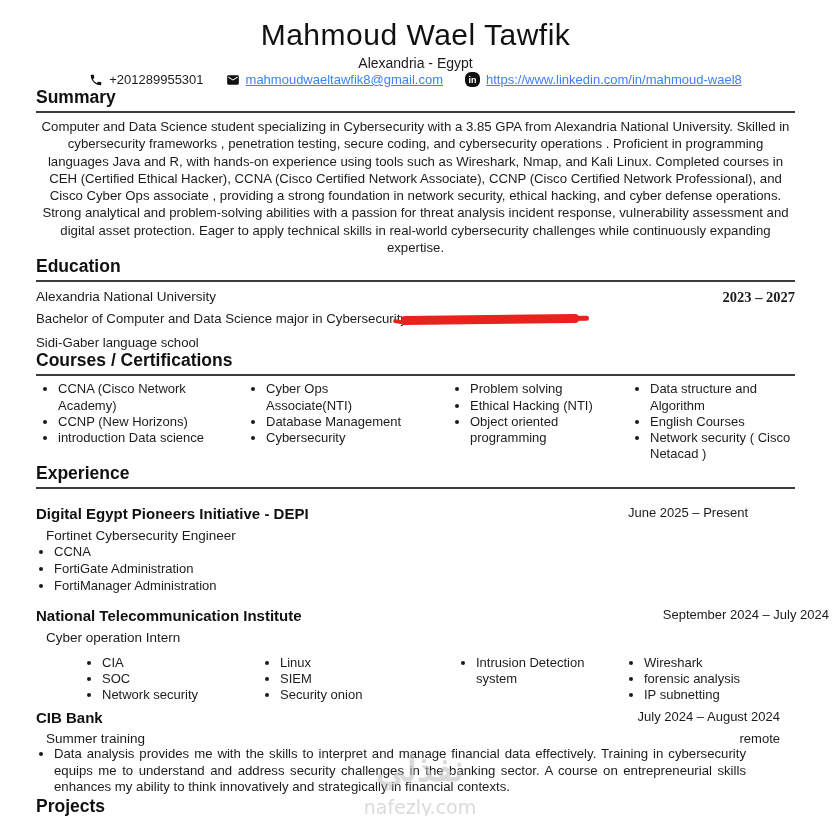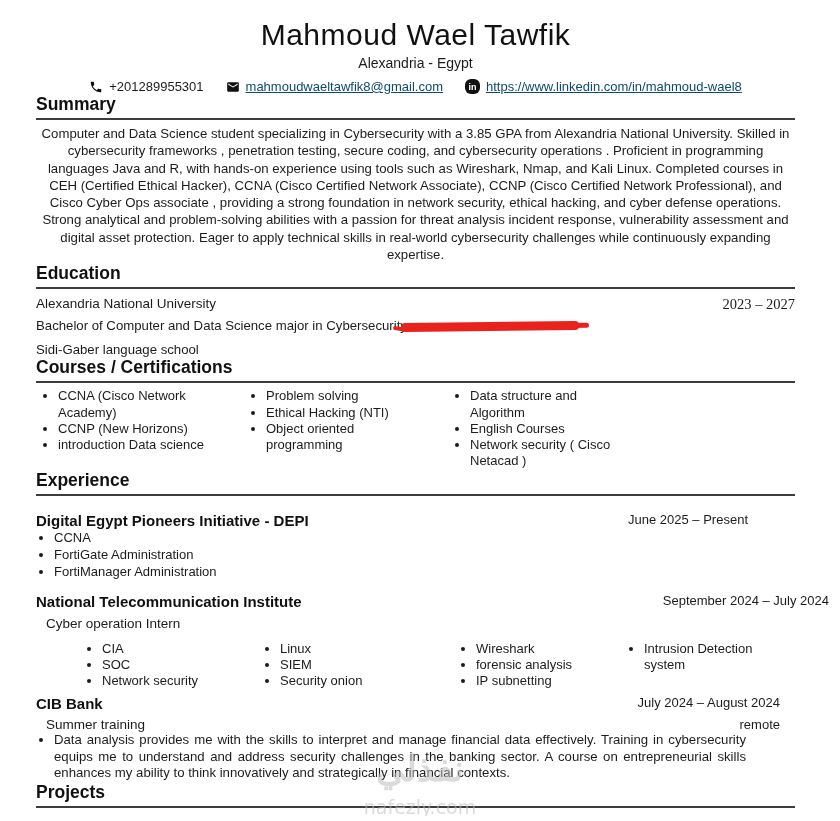--- a/index.html
+++ b/index.html
@@ -9,32 +9,32 @@
     box-sizing:border-box;
     padding:18px 45px 0 36px;
     background:#ffffff;
     font-family:"Liberation Sans","DejaVu Sans",sans-serif;
     color:#1c1c1c;
     overflow:hidden;
   }
   
   .name { margin:0; text-align:center; font-size:30px; font-weight:normal; letter-spacing:0.5px; color:#111; }
   .loc  { text-align:center; font-size:14px; margin-top:3px; color:#1c1c1c; }
-  .contact-row { display:flex; justify-content:center; align-items:center; gap:22px; margin-top:8px; font-size:13px; }
+  .contact-row { display:flex; justify-content:center; align-items:center; gap:22px; margin-top:1px; font-size:13px; }
   .c-item { display:flex; align-items:center; gap:6px; }
   .c-item svg { width:14px; height:14px; fill:#111; }
-  .c-link { color:#0c4a6e; text-decoration:underline; }
+  .c-link { color:#3b82f6; text-decoration:underline; }
   .li-badge { display:inline-flex; align-items:center; justify-content:center; width:15px; height:15px; background:#111; color:#fff; font-size:9px; font-weight:bold; border-radius:6px; }
   
   h2.sec { font-size:17.5px; font-weight:bold; margin:0; padding:0 0 3px 0; border-bottom:2px solid #3d3d3d; color:#111; }
   .sec-summary { margin-top:5px; }
   .summary-text { font-size:13.2px; line-height:17.3px; text-align:center; margin:5px 2px 0 2px; }
   .sec-education { margin-top:19px; }
   .edu-row { display:flex; justify-content:space-between; align-items:flex-start; margin-top:7px; font-size:13.5px; }
-  .edu-dates { font-family:"Liberation Serif","DejaVu Serif",serif; font-weight:normal; font-size:14.5px; }
+  .edu-dates { font-family:"Liberation Serif","DejaVu Serif",serif; font-weight:bold; font-size:14.5px; }
   .degree-line { margin-top:5px; font-size:13.2px; white-space:nowrap; }
   .redaction { display:inline-block; position:relative; width:178px; height:9px; background:#e8231d; border-radius:4px; transform:rotate(-0.7deg); vertical-align:middle; margin-left:-6px; }
   .redaction::before { content:""; position:absolute; left:-8px; top:4px; width:16px; height:4px; background:#e8231d; border-radius:2px; transform:rotate(10deg); }
   .redaction::after { content:""; position:absolute; right:-10px; top:2px; width:22px; height:5px; background:#e8231d; border-radius:3px; }
   .school2 { margin-top:9px; font-size:13.2px; }
   .sec-courses { margin-top:12px; }
   .course-grid { display:grid; grid-template-columns:208px 204px 180px auto; margin:5px 0 0 4px; }
   ul.blist { margin:0; padding:0 0 0 18px; font-size:13px; line-height:1.25; }
   ul.blist li { padding:0; margin:0; }
   .w155 li{ max-width:155px; } .w140 li{ max-width:140px; } .w130 li{ max-width:130px; } .w175 li{ max-width:175px; }
@@ -98,39 +98,45 @@
   </div>
   <div class="school2">Sidi-Gaber language school</div>
 
   <h2 class="sec sec-courses">Courses / Certifications</h2>
   <div class="course-grid">
     <ul class="blist w155">
       <li>CCNA (Cisco Network Academy)</li>
       <li>CCNP (New Horizons)</li>
       <li>introduction Data science</li>
     </ul>
+    <ul class="blist w140">
+      <li>Cyber Ops Associate(NTI)</li>
+      <li>Database Management</li>
+      <li>Cybersecurity</li>
+    </ul>
     <ul class="blist w130">
       <li>Problem solving</li>
       <li>Ethical Hacking (NTI)</li>
       <li>Object oriented programming</li>
     </ul>
     <ul class="blist w175">
       <li>Data structure and Algorithm</li>
       <li>English Courses</li>
       <li>Network security ( Cisco Netacad )</li>
     </ul>
   </div>
 
   <h2 class="sec sec-experience">Experience</h2>
 
   <div class="job1">
     <div class="job-head">
       <span class="job-company">Digital Egypt Pioneers Initiative - DEPI</span>
       <span class="job-dates">June 2025 – Present</span>
     </div>
+    <div class="job-role">Fortinet Cybersecurity Engineer</div>
     <ul class="blist job-bullets">
       <li>CCNA</li>
       <li>FortiGate Administration</li>
       <li>FortiManager Administration</li>
     </ul>
   </div>
 
   <div class="job2">
     <div class="job-head">
       <span class="job-company">National Telecommunication Institute</span>
@@ -142,26 +148,26 @@
         <li>CIA</li>
         <li>SOC</li>
         <li>Network security</li>
       </ul>
       <ul class="blist">
         <li>Linux</li>
         <li>SIEM</li>
         <li>Security onion</li>
       </ul>
       <ul class="blist w130">
+        <li>Intrusion Detection system</li>
+      </ul>
+      <ul class="blist w130">
         <li>Wireshark</li>
         <li>forensic analysis</li>
         <li>IP subnetting</li>
-      </ul>
-      <ul class="blist w130">
-        <li>Intrusion Detection system</li>
       </ul>
     </div>
   </div>
 
   <div class="job3">
     <div class="job-head">
       <span class="job-company">CIB Bank</span>
       <span class="job-dates">July 2024 – August 2024</span>
     </div>
     <div class="row2">

